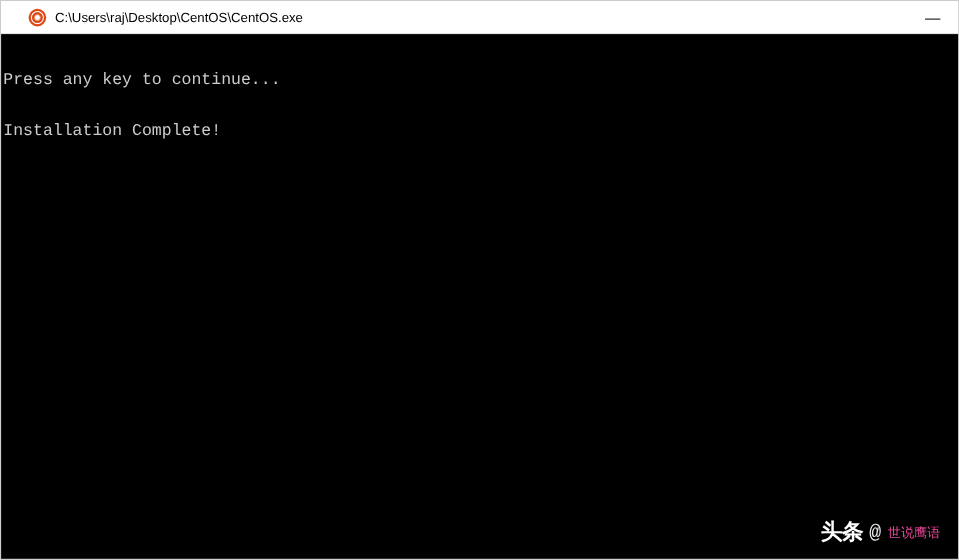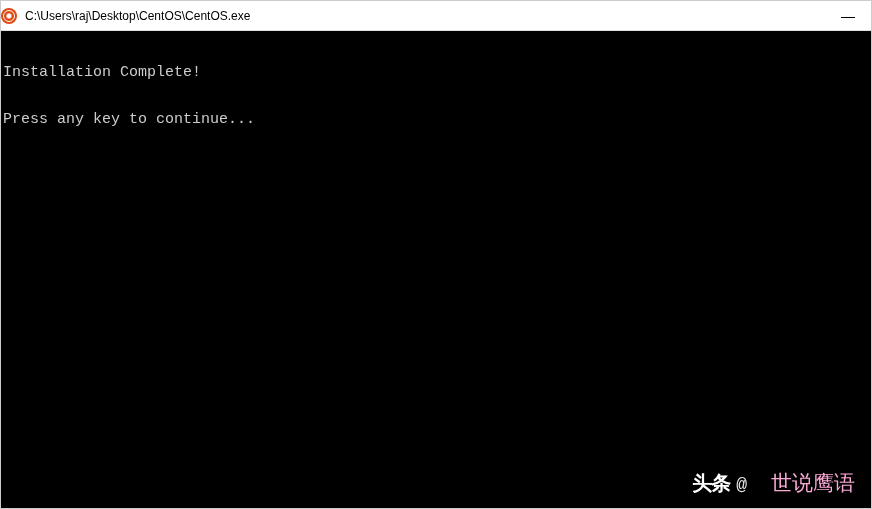--- a/index.html
+++ b/index.html
@@ -20,21 +20,21 @@
       height: 100%;
       display: flex;
       flex-direction: column;
       border: 1px solid #ccc;
     }
     .titlebar {
       height: 30px;
       background: #fff;
       display: flex;
       align-items: center;
-      padding: 0 0;
+      padding: 0 25px;
       border-bottom: 1px solid #e0e0e0;
       position: relative;
     }
     .app-icon {
       width: 16px;
       height: 16px;
       border-radius: 50%;
       background: radial-gradient(circle at center, #fff 15%, #dd4814 30%, #dd4814 100%);
       position: relative;
       margin-right: 8px;
@@ -104,38 +104,37 @@
       font-weight: 700;
       color: #fff;
       letter-spacing: -1px;
     }
     .wm-at {
       font-size: 18px;
       color: #fff;
       opacity: 0.9;
     }
     .wm-text {
-      font-size: 21px;
-      color: #f9a8d4;
-      margin-left: 18px;
+      font-size: 12px;
+      color: #ec4899;
     }
   </style>
 </head>
 <body>
 
 <div class="window">
   <div class="titlebar">
     <div class="app-icon"></div>
     <div class="title-text">C:\Users\raj\Desktop\CentOS\CentOS.exe</div>
     <div class="window-controls">
       <div class="win-btn">—</div>
     </div>
   </div>
   <div class="console">
+    <span class="console-line">Press any key to continue...</span>
     <span class="console-line">Installation Complete!</span>
-    <span class="console-line">Press any key to continue...</span>
     <div class="watermark">
       <span class="wm-logo">头条</span>
       <span class="wm-at">@</span>
       <span class="wm-text">世说鹰语</span>
     </div>
   </div>
 </div>
 
 </body></html>

